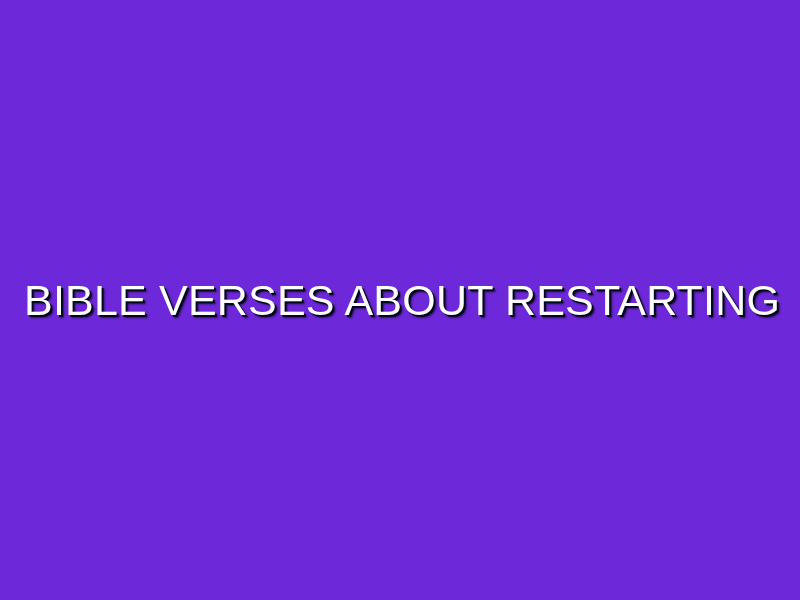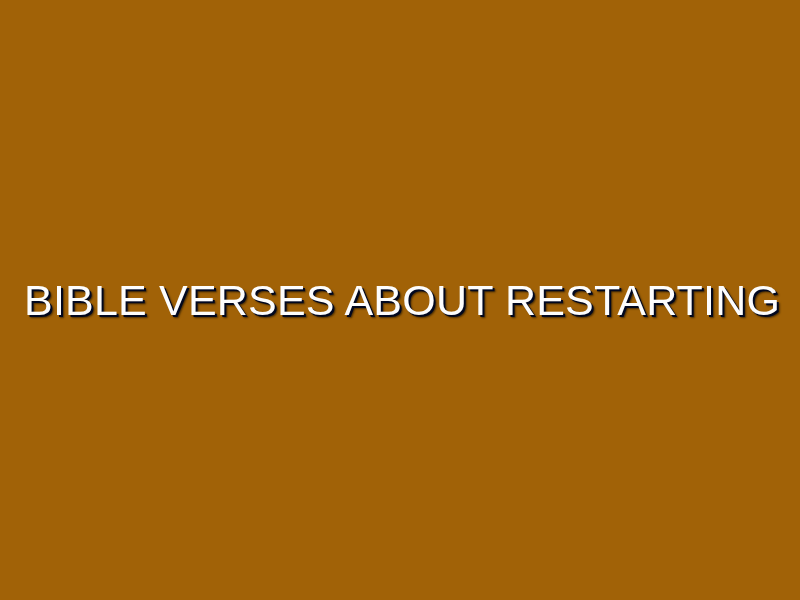--- a/index.html
+++ b/index.html
@@ -12,21 +12,21 @@
     height: 600px;
     overflow: hidden;
     font-family: "Liberation Sans", sans-serif;
   }
 
   .banner {
     position: relative;
     box-sizing: border-box;
     width: 800px;
     height: 600px;
-    background-color: #a16207;
+    background-color: #6d28d9;
     display: flex;
     align-items: center;
     justify-content: center;
   }
 
   .banner-inner {
     width: 100%;
     text-align: center;
     padding: 0 24px;
     box-sizing: border-box;

